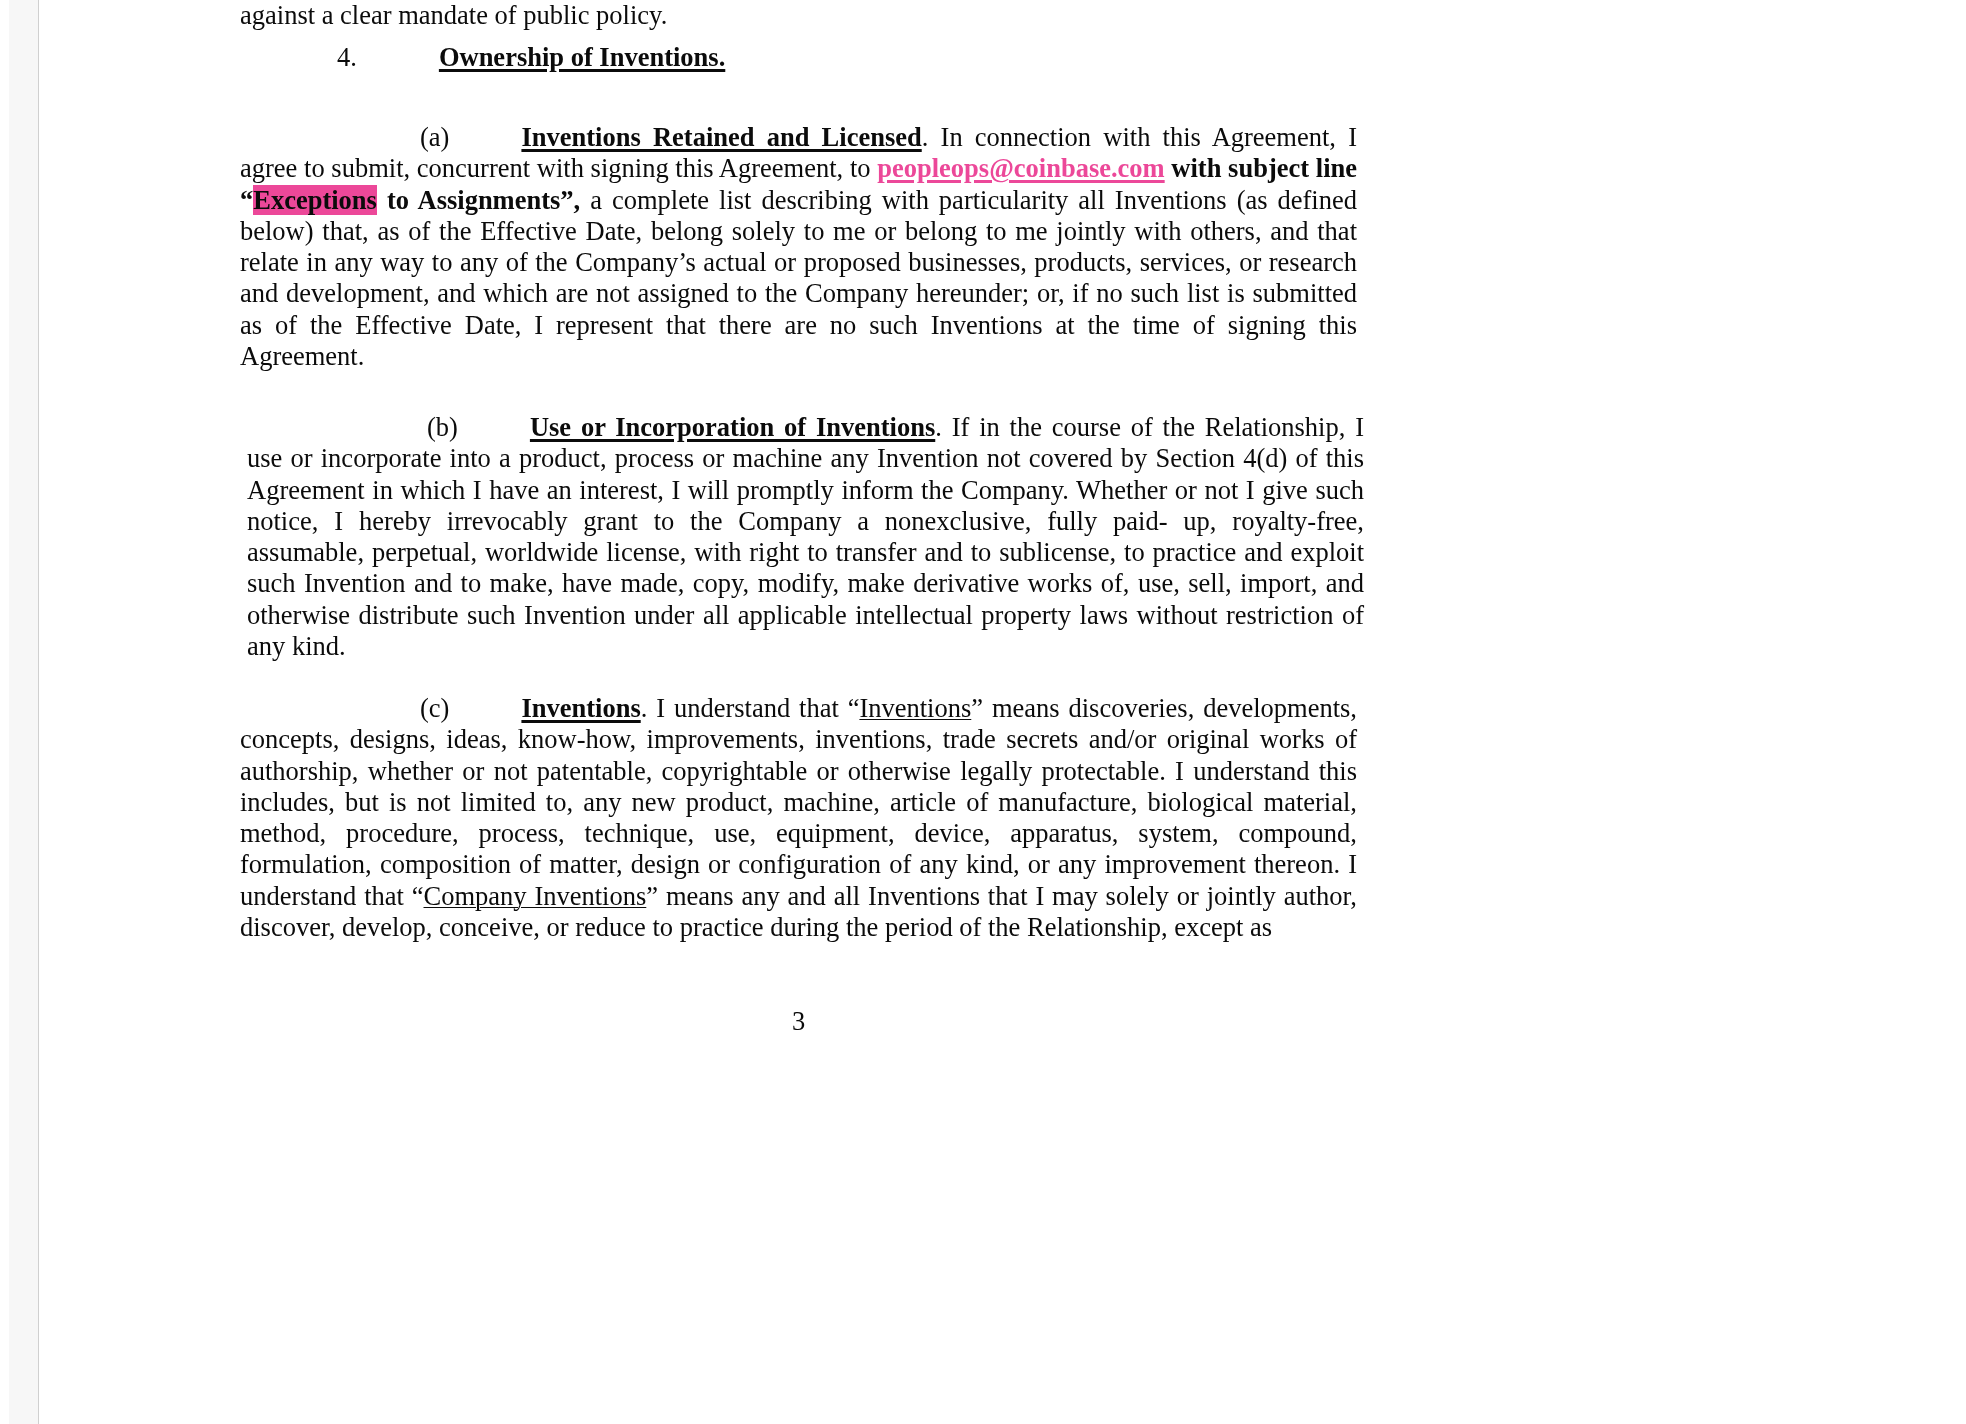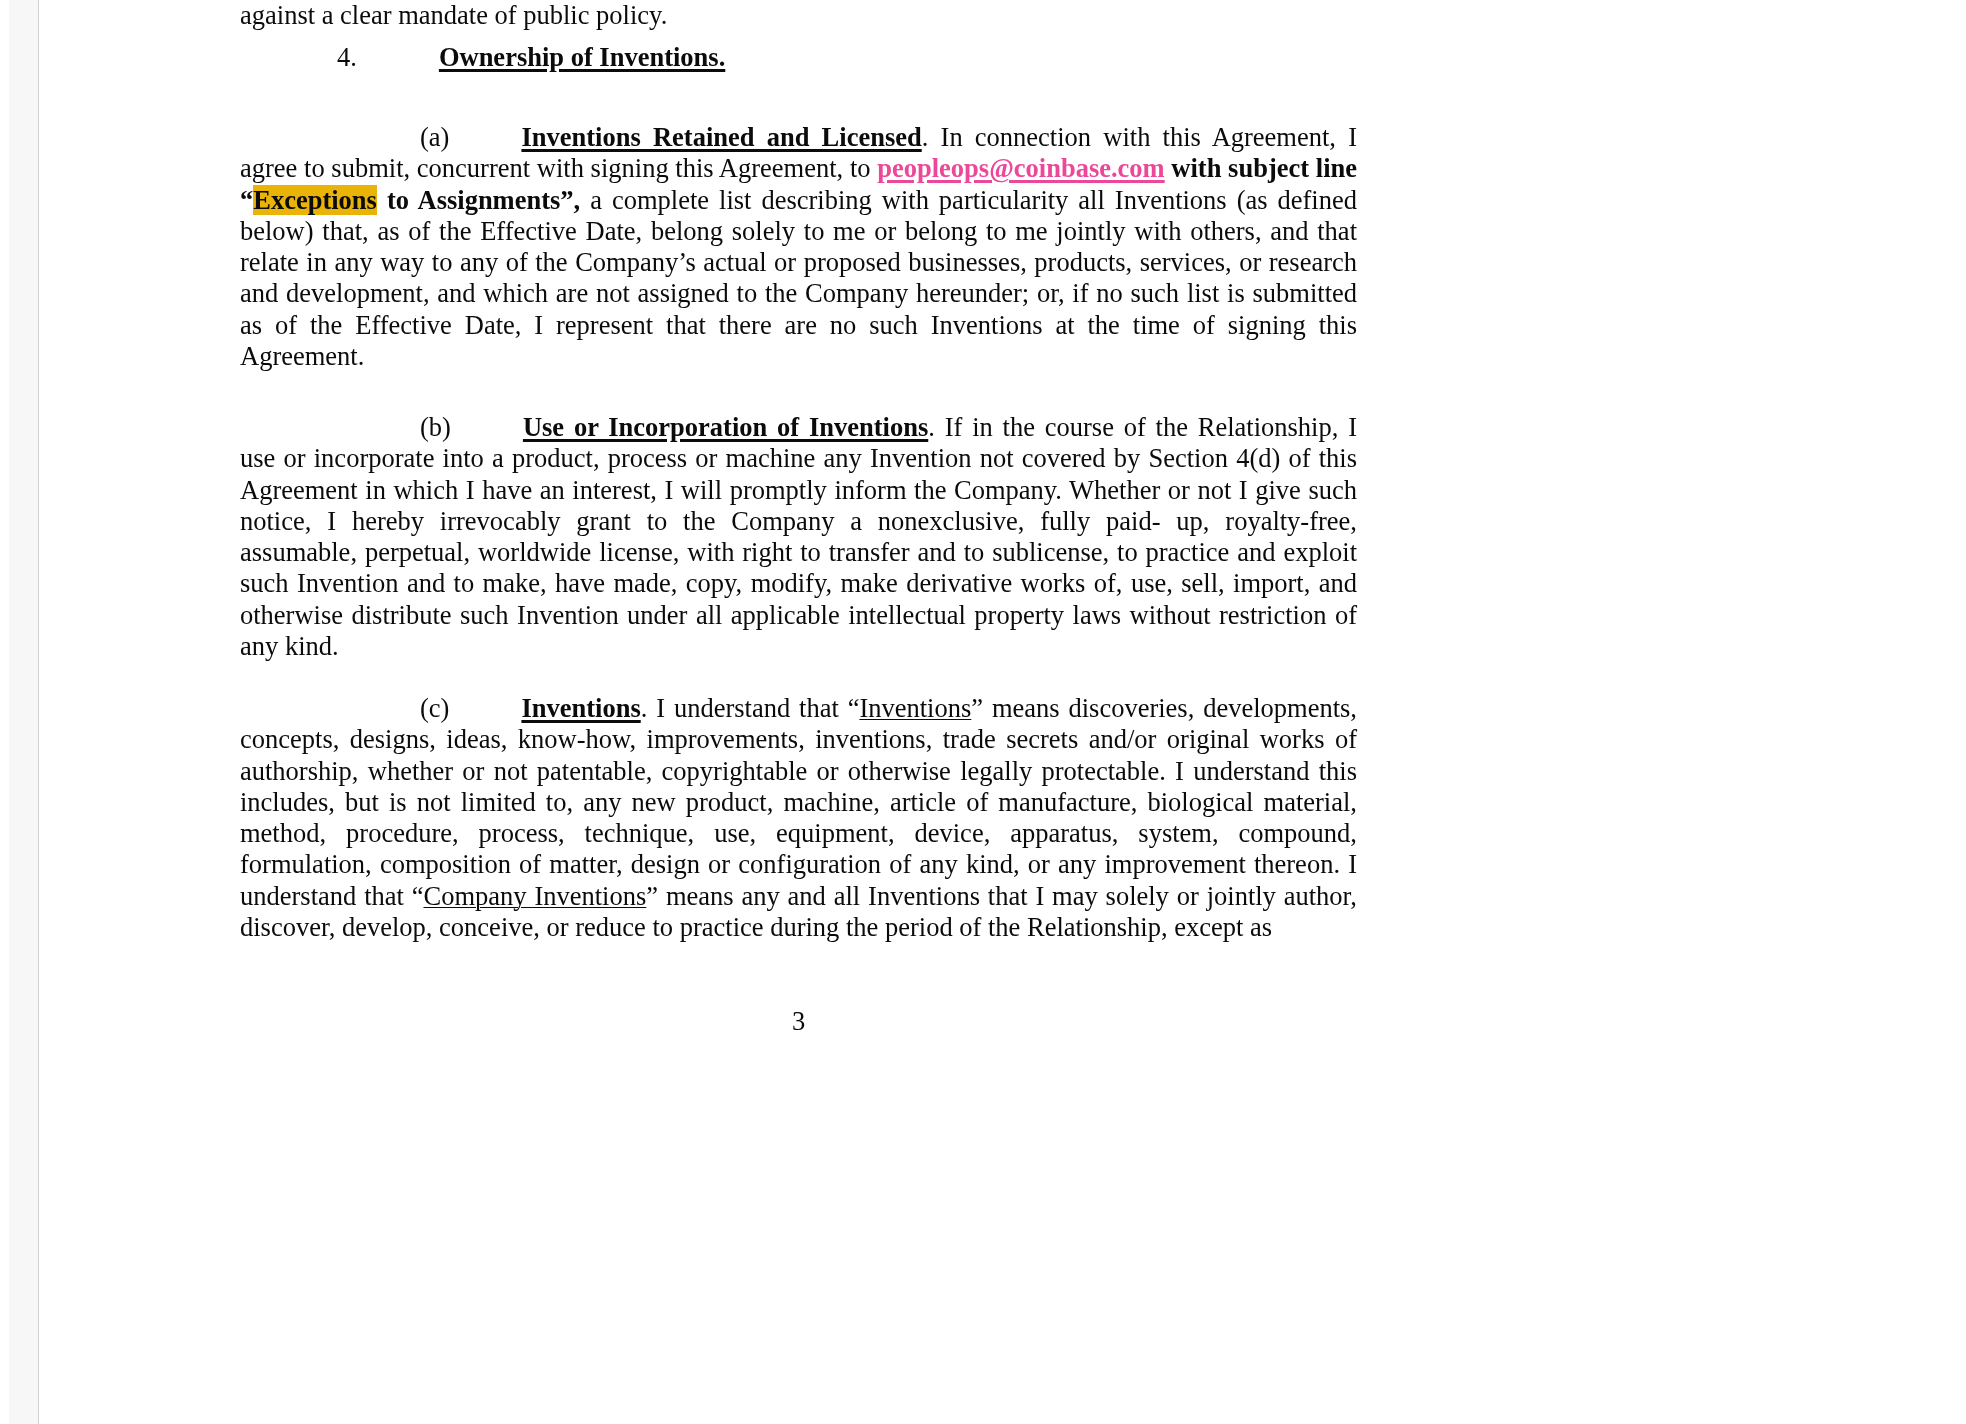--- a/index.html
+++ b/index.html
@@ -88,28 +88,28 @@
 
   a.maillink {
     color: #ec4899;
     font-weight: bold;
     text-decoration: underline;
     text-underline-offset: 3px;
     text-decoration-thickness: 2.5px;
   }
 
   .sel-highlight {
-    background: #eab308;
+    background: #ec4899;
   }
 
   
   .blk-0 { position: absolute; left: 0; top: 0px;    width: 1117px; }
   .blk-4 { position: absolute; left: 0; top: 42px;   width: 1117px; }
   .blk-a { position: absolute; left: 0; top: 122px;  width: 1117px; }
-  .blk-b { position: absolute; left: 0; top: 412px;  width: 1117px; }
+  .blk-b { position: absolute; left: 7px; top: 412px;  width: 1117px; }
   .blk-c { position: absolute; left: 0; top: 693px;  width: 1117px; }
 
   .page-number {
     position: absolute;
     left: 0;
     top: 1006px;
     width: 1117px;
     text-align: center;
     font-size: 26.5px;
     color: #0b0b0b;

